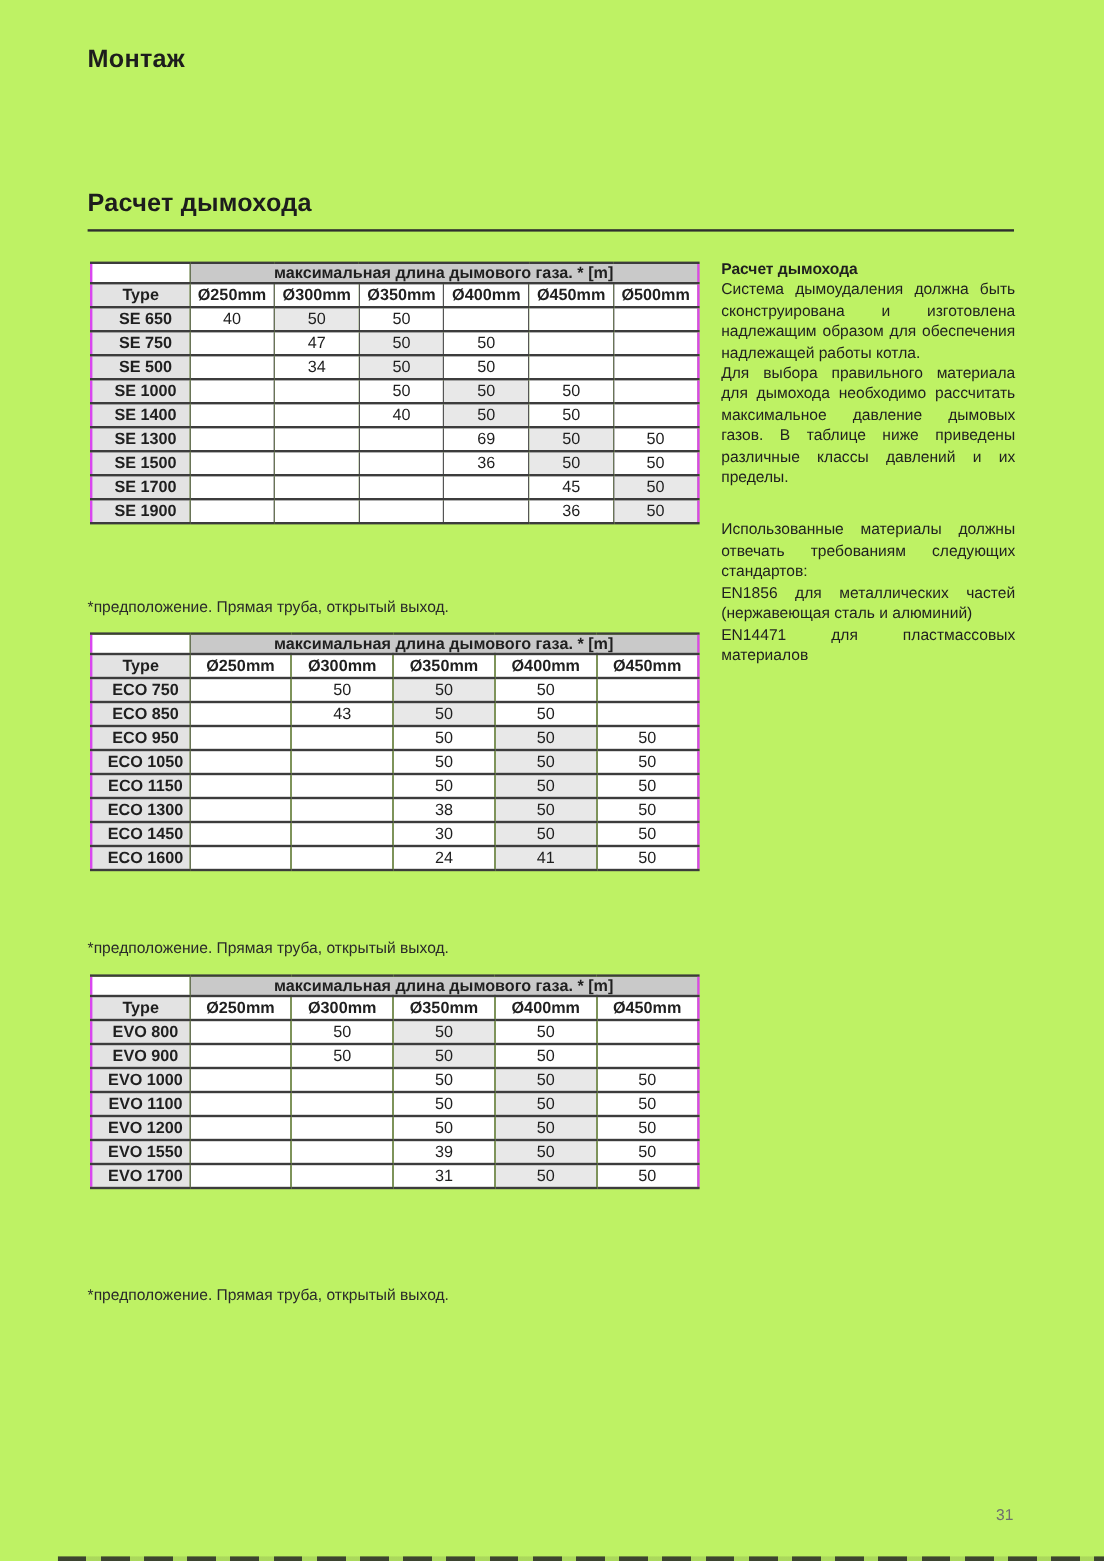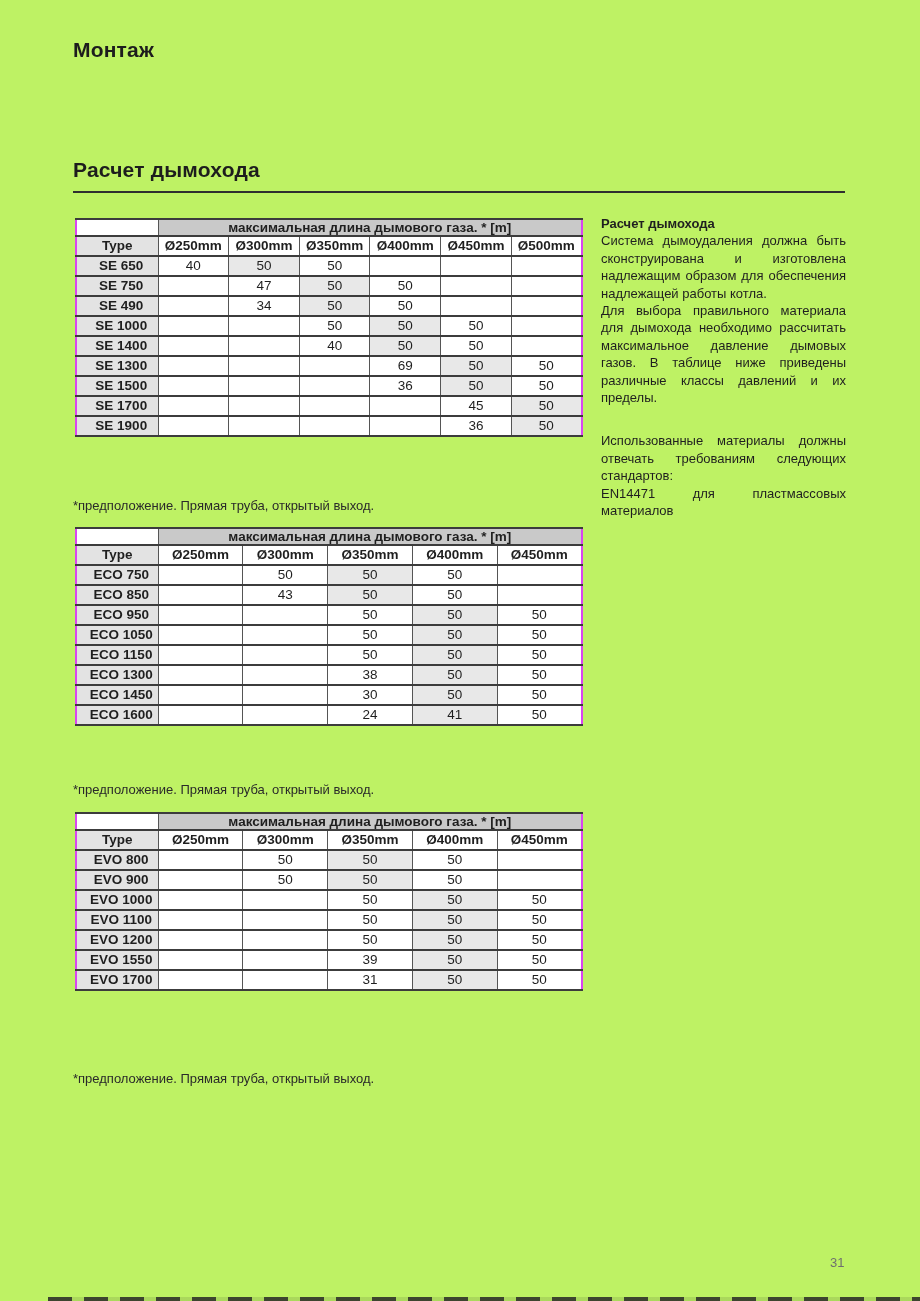--- a/index.html
+++ b/index.html
@@ -151,21 +151,21 @@
         <tr>
           <th class="label">SE 750</th>
           <td class="val"></td>
           <td class="val">47</td>
           <td class="val hl">50</td>
           <td class="val">50</td>
           <td class="val"></td>
           <td class="val"></td>
         </tr>
         <tr>
-          <th class="label">SE 490</th>
+          <th class="label">SE 500</th>
           <td class="val"></td>
           <td class="val">34</td>
           <td class="val hl">50</td>
           <td class="val">50</td>
           <td class="val"></td>
           <td class="val"></td>
         </tr>
         <tr>
           <th class="label">SE 1000</th>
           <td class="val"></td>
@@ -394,20 +394,21 @@
         </tr>
       </tbody>
     </table>
   <div class="footnote footnote-3">*предположение. Прямая труба, открытый выход.</div>
 
   <div class="sidebar">
     <h3>Расчет дымохода</h3>
     <p>Система дымоудаления должна быть сконструирована и изготовлена надлежащим образом для обеспечения надлежащей работы котла.</p>
     <p>Для выбора правильного материала для дымохода необходимо рассчитать максимальное давление дымовых газов. В таблице ниже приведены различные классы давлений и их пределы.</p>
     <p class="block-gap">Использованные материалы должны отвечать требованиям следующих стандартов:</p>
+    <p>EN1856 для металлических частей (нержавеющая сталь и алюминий)</p>
     <p>EN14471 для пластмассовых материалов</p>
   </div>
 
   <div class="page-number">31</div>
 
   <div class="scan-edge"></div>
 
 </div>
 
 </body></html>

